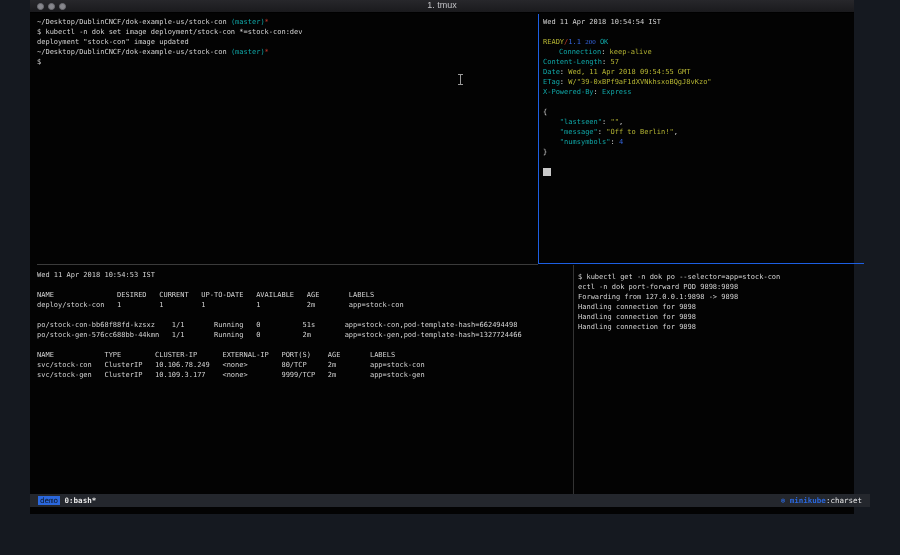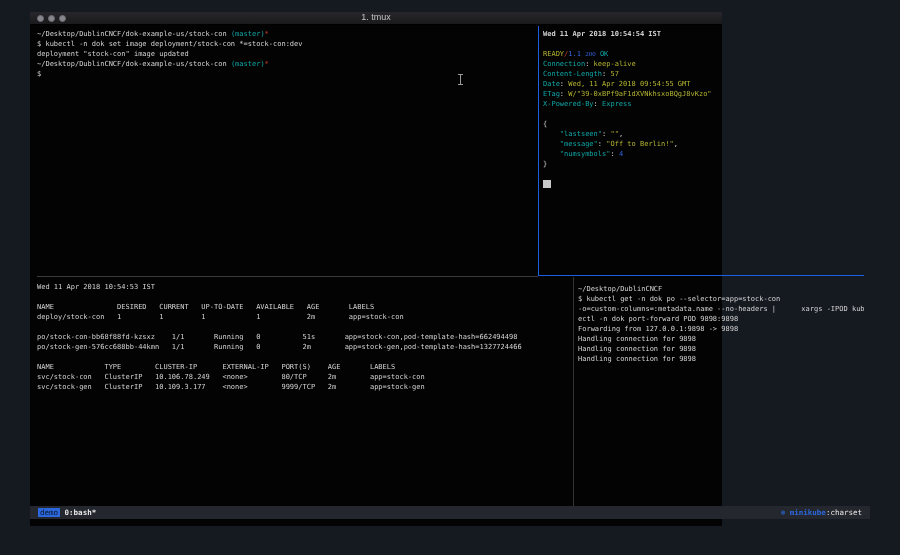--- a/index.html
+++ b/index.html
@@ -5,21 +5,21 @@
   * { box-sizing: border-box; }
   html,body { margin:0; padding:0; }
   body {
     width:900px; height:555px;
     background:#151920;
     position:relative;
     overflow:hidden;
     font-family:"DejaVu Sans Mono", monospace;
   }
   .window {
-    position:absolute; left:30px; top:12px; width:692px; height:514px;
+    position:absolute; left:30px; top:0; width:824px; height:514px;
     background:#030303;
   }
   .titlebar {
     position:relative; height:13px;
     background:linear-gradient(#27272b,#1a1a1d);
     border-bottom:1px solid #000;
   }
   .lights { position:absolute; left:7px; top:3px; display:flex; gap:4px; }
   .light { width:7px; height:7px; border-radius:50%; background:#87878d; border:0.5px solid #6c6c72; }
   .title {
@@ -73,24 +73,24 @@
 
   <div class="content">
     <div class="pane" id="pane-tl">
         <div class="tline"><span style="color: rgb(212, 212, 212);">~/Desktop/DublinCNCF/dok-example-us/stock-con </span><span style="color: rgb(16, 168, 168);">(master)</span><span style="color: rgb(193, 58, 45);">*</span></div>
         <div class="tline"><span style="color: rgb(212, 212, 212);">$ kubectl -n dok set image deployment/stock-con *=stock-con:dev</span></div>
         <div class="tline"><span style="color: rgb(212, 212, 212);">deployment "stock-con" image updated</span></div>
         <div class="tline"><span style="color: rgb(212, 212, 212);">~/Desktop/DublinCNCF/dok-example-us/stock-con </span><span style="color: rgb(16, 168, 168);">(master)</span><span style="color: rgb(193, 58, 45);">*</span></div>
         <div class="tline"><span style="color: rgb(212, 212, 212);">$</span></div>
       </div>
     <div class="pane" id="pane-tr">
-        <div class="tline"><span style="color: rgb(212, 212, 212); font-weight: bold;">Wed 11 Apr 2018 10:54:54 IST</span></div>
+        <div class="tline"><span style="color: rgb(212, 212, 212);">Wed 11 Apr 2018 10:54:54 IST</span></div>
         <div class="tline"></div>
         <div class="tline"><span style="color: rgb(181, 181, 51);">READY</span><span style="color: rgb(193, 58, 45);">/</span><span style="color: rgb(53, 102, 224);">1.1</span><span style="color: rgb(212, 212, 212);"> </span><span style="color: rgb(53, 102, 224); font-family: Liberation Serif, serif;">200</span><span style="color: rgb(212, 212, 212);"> </span><span style="color: rgb(16, 168, 168);">OK</span></div>
-        <div class="tline"><span style="color: rgb(16, 168, 168);">Connection</span><span style="color: rgb(212, 212, 212);">: </span><span style="color: rgb(181, 181, 51);">keep-alive</span></div>
+        <div class="tline"><span style="color: rgb(16, 168, 168); margin-left: 16px;">Connection</span><span style="color: rgb(212, 212, 212);">: </span><span style="color: rgb(181, 181, 51);">keep-alive</span></div>
         <div class="tline"><span style="color: rgb(16, 168, 168);">Content-Length</span><span style="color: rgb(212, 212, 212);">: </span><span style="color: rgb(181, 181, 51);">57</span></div>
         <div class="tline"><span style="color: rgb(16, 168, 168);">Date</span><span style="color: rgb(212, 212, 212);">: </span><span style="color: rgb(181, 181, 51);">Wed, 11 Apr 2018 09:54:55 GMT</span></div>
         <div class="tline"><span style="color: rgb(16, 168, 168);">ETag</span><span style="color: rgb(212, 212, 212);">: </span><span style="color: rgb(181, 181, 51);">W/"39-0xBPf9aF1dXVNkhsxoBQgJ8vKzo"</span></div>
         <div class="tline"><span style="color: rgb(16, 168, 168);">X-Powered-By</span><span style="color: rgb(212, 212, 212);">: </span><span style="color: rgb(16, 168, 168);">Express</span></div>
         <div class="tline"></div>
         <div class="tline"><span style="color: rgb(212, 212, 212);">{</span></div>
         <div class="tline"><span style="color: rgb(212, 212, 212);">    </span><span style="color: rgb(16, 168, 168);">"lastseen"</span><span style="color: rgb(212, 212, 212);">: </span><span style="color: rgb(181, 181, 51);">""</span><span style="color: rgb(212, 212, 212);">,</span></div>
         <div class="tline"><span style="color: rgb(212, 212, 212);">    </span><span style="color: rgb(16, 168, 168);">"message"</span><span style="color: rgb(212, 212, 212);">: </span><span style="color: rgb(181, 181, 51);">"Off to Berlin!"</span><span style="color: rgb(212, 212, 212);">,</span></div>
         <div class="tline"><span style="color: rgb(212, 212, 212);">    </span><span style="color: rgb(16, 168, 168);">"numsymbols"</span><span style="color: rgb(212, 212, 212);">: </span><span style="color: rgb(53, 102, 224);">4</span></div>
         <div class="tline"><span style="color: rgb(212, 212, 212);">}</span></div>
@@ -104,23 +104,21 @@
         <div class="tline"><span style="color: rgb(212, 212, 212);">deploy/stock-con   1         1         1            1           2m        app=stock-con</span></div>
         <div class="tline"></div>
         <div class="tline"><span style="color: rgb(212, 212, 212);">po/stock-con-bb68f88fd-kzsxz    1/1       Running   0          51s       app=stock-con,pod-template-hash=662494498</span></div>
         <div class="tline"><span style="color: rgb(212, 212, 212);">po/stock-gen-576cc688bb-44kmn   1/1       Running   0          2m        app=stock-gen,pod-template-hash=1327724466</span></div>
         <div class="tline"></div>
         <div class="tline"><span style="color: rgb(212, 212, 212);">NAME            TYPE        CLUSTER-IP      EXTERNAL-IP   PORT(S)    AGE       LABELS</span></div>
         <div class="tline"><span style="color: rgb(212, 212, 212);">svc/stock-con   ClusterIP   10.106.78.249   &lt;none&gt;        80/TCP     2m        app=stock-con</span></div>
         <div class="tline"><span style="color: rgb(212, 212, 212);">svc/stock-gen   ClusterIP   10.109.3.177    &lt;none&gt;        9999/TCP   2m        app=stock-gen</span></div>
       </div>
     <div class="pane" id="pane-br">
-        <div class="tline"><span style="color: rgb(212, 212, 212);">~/Desktop/DublinCNCF</span></div>
         <div class="tline"><span style="color: rgb(212, 212, 212);">$ kubectl get -n dok po --selector=app=stock-con</span></div>
-        <div class="tline"><span style="color: rgb(212, 212, 212);">-o=custom-columns=:metadata.name --no-headers |      xargs -IPOD kub</span></div>
         <div class="tline"><span style="color: rgb(212, 212, 212);">ectl -n dok port-forward POD 9898:9898</span></div>
         <div class="tline"><span style="color: rgb(212, 212, 212);">Forwarding from 127.0.0.1:9898 -&gt; 9898</span></div>
         <div class="tline"><span style="color: rgb(212, 212, 212);">Handling connection for 9898</span></div>
         <div class="tline"><span style="color: rgb(212, 212, 212);">Handling connection for 9898</span></div>
         <div class="tline"><span style="color: rgb(212, 212, 212);">Handling connection for 9898</span></div>
       </div>
 
     <div class="vdiv-blue"></div>
     <div class="hdiv-blue"></div>
     <div class="hdiv-gray"></div>

